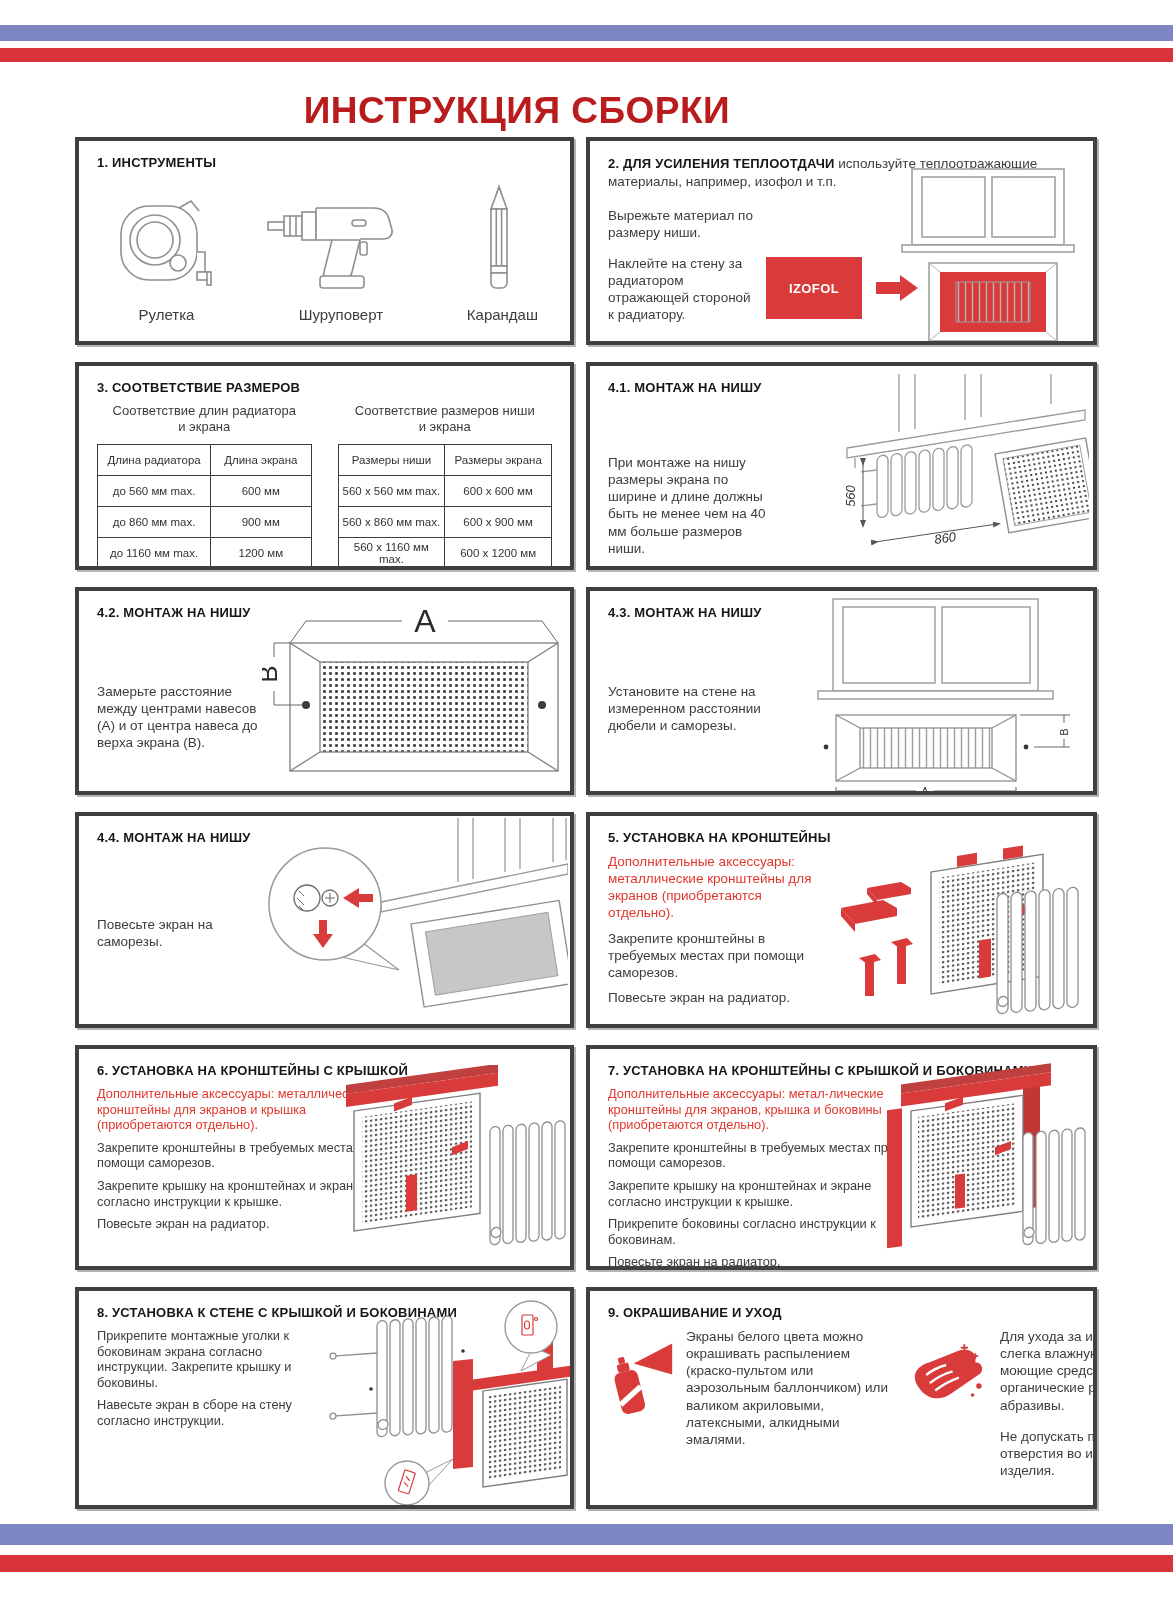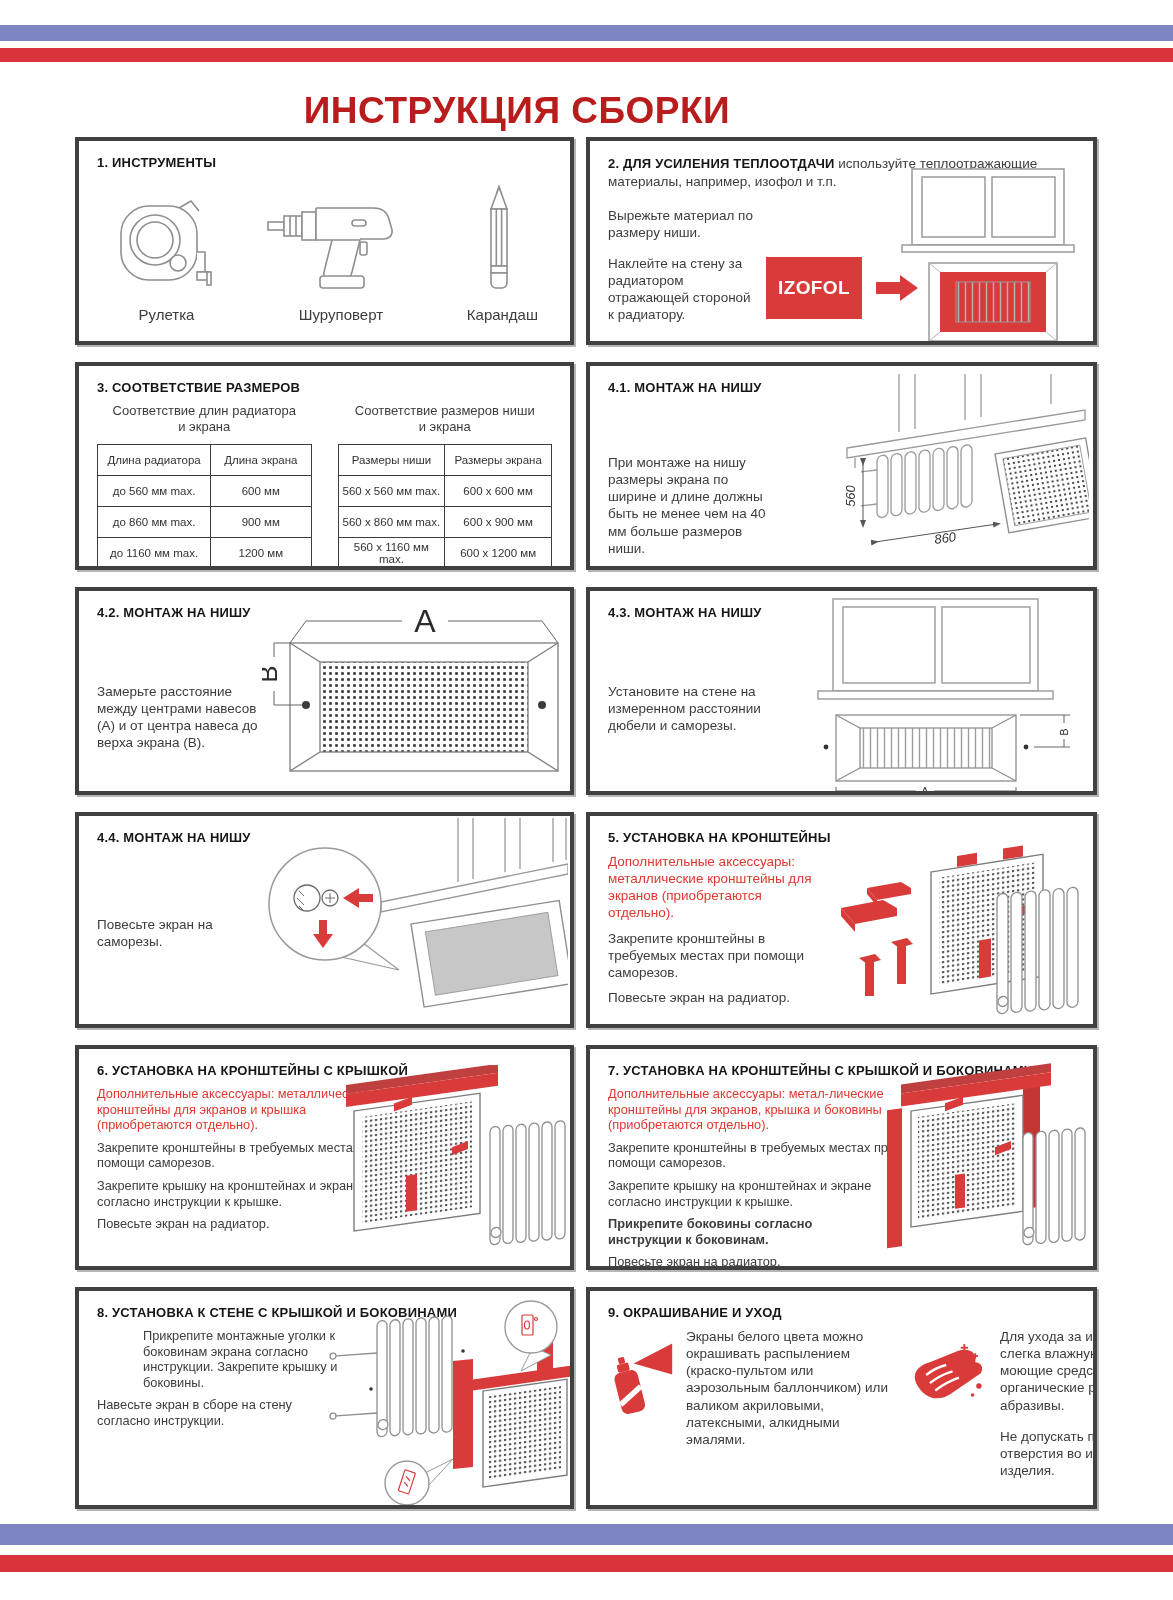--- a/index.html
+++ b/index.html
@@ -22,21 +22,21 @@
   .txt{font-size:13.5px;line-height:1.27;color:#3d3d3d;margin:0 0 8px;}
   .small{font-size:12.8px;line-height:1.22;margin:0 0 7px;}
   .red-txt{color:#e0372e;}
   .abs{position:absolute;}
   
   .tools-row{display:flex;justify-content:space-between;align-items:flex-end;padding:6px 14px 0 14px;}
   .tool{display:flex;flex-direction:column;align-items:center;}
   .tool-label{font-size:15px;color:#3d3d3d;margin-top:14px;margin-left:7px;}
   
   .izofol{position:absolute;left:176px;top:116px;width:96px;height:62px;background:#d93b3b;
-    color:#fff;font-weight:bold;font-size:19px;display:flex;align-items:center;justify-content:center;letter-spacing:.4px;}
+    color:#fff;font-weight:bold;font-size:13px;display:flex;align-items:center;justify-content:center;letter-spacing:.4px;}
   
   .tables-row{display:flex;gap:26px;margin-top:2px;}
   .tbl-block{width:226px;}
   .tbl-caption{text-align:center;font-size:13px;line-height:1.25;margin:0 auto 8px;width:190px;}
   table.szt{border-collapse:collapse;width:100%;}
   table.szt th,table.szt td{border:1px solid #3c3c3c;font-size:11.5px;font-weight:normal;
     text-align:center;padding:0 2px;height:30px;color:#333;}
   
   svg text{font-family:"Liberation Sans",sans-serif;}
   .care-row{display:flex;gap:10px;margin-top:4px;}
@@ -405,21 +405,21 @@
         <circle cx="6" cy="106" r="5"></circle>
       </g>
     </svg>
   </section>
 
   <section class="panel">
     <p class="ph">7. УСТАНОВКА НА КРОНШТЕЙНЫ С КРЫШКОЙ И БОКОВИНАМИ</p>
     <p class="small red-txt" style="width:310px;">Дополнительные аксессуары: метал-лические кронштейны для экранов, крышка и боковины (приобретаются отдельно).</p>
     <p class="small" style="width:290px;">Закрепите кронштейны в требуемых местах при помощи саморезов.</p>
     <p class="small" style="width:300px;">Закрепите крышку на кронштейнах и экране согласно инструкции к крышке.</p>
-    <p class="small" style="width:280px;font-weight:bold;">Прикрепите боковины согласно инструкции к боковинам.</p>
+    <p class="small" style="width:280px;">Прикрепите боковины согласно инструкции к боковинам.</p>
     <p class="small" style="width:280px;">Повесьте экран на радиатор.</p>
     <svg class="abs" style="right:0px;top:14px;" width="218" height="200" viewBox="0 0 218 200">
       <defs>
           <pattern id="dp7" width="5" height="5" patternUnits="userSpaceOnUse">
             <rect x="1" y="1" width="2.1" height="2.1" fill="#3d3d3d"></rect>
           </pattern>
         </defs>
       <g transform="translate(36,48) skewY(-8)">
         <rect x="-24" y="-4" width="15" height="138" fill="#d93b3b"></rect>
         <rect x="112" y="-18" width="17" height="132" fill="#c23636"></rect>
@@ -437,21 +437,21 @@
         <rect x="26" y="0" width="10" height="112" rx="5"></rect>
           <rect x="39" y="0" width="10" height="112" rx="5"></rect>
         <rect x="52" y="0" width="10" height="112" rx="5"></rect>
           <circle cx="6" cy="100" r="5"></circle>
       </g>
     </svg>
   </section>
 
   <section class="panel">
     <p class="ph">8. УСТАНОВКА К СТЕНЕ С КРЫШКОЙ И БОКОВИНАМИ</p>
-    <p class="small" style="width:235px;margin-left:46px;">Прикрепите монтажные уголки к боковинам экрана согласно инструкции. Закрепите крышку и боковины.</p>
+    <p class="small" style="width:235px;">Прикрепите монтажные уголки к боковинам экрана согласно инструкции. Закрепите крышку и боковины.</p>
     <p class="small" style="width:235px;">Навесьте экран в сборе на стену согласно инструкции.</p>
     <svg class="abs" style="right:0px;top:8px;" width="245" height="206" viewBox="0 0 245 206">
       <defs>
           <pattern id="dp8" width="5" height="5" patternUnits="userSpaceOnUse">
             <rect x="1" y="1" width="2.1" height="2.1" fill="#3d3d3d"></rect>
           </pattern>
         </defs>
       <g transform="translate(52,22) skewY(-4)" fill="#fff" stroke="#8f8f8f" stroke-width="1.3">
         <line x1="-44" y1="32" x2="0" y2="32"></line>
           <circle cx="-44" cy="32" r="3"></circle>

